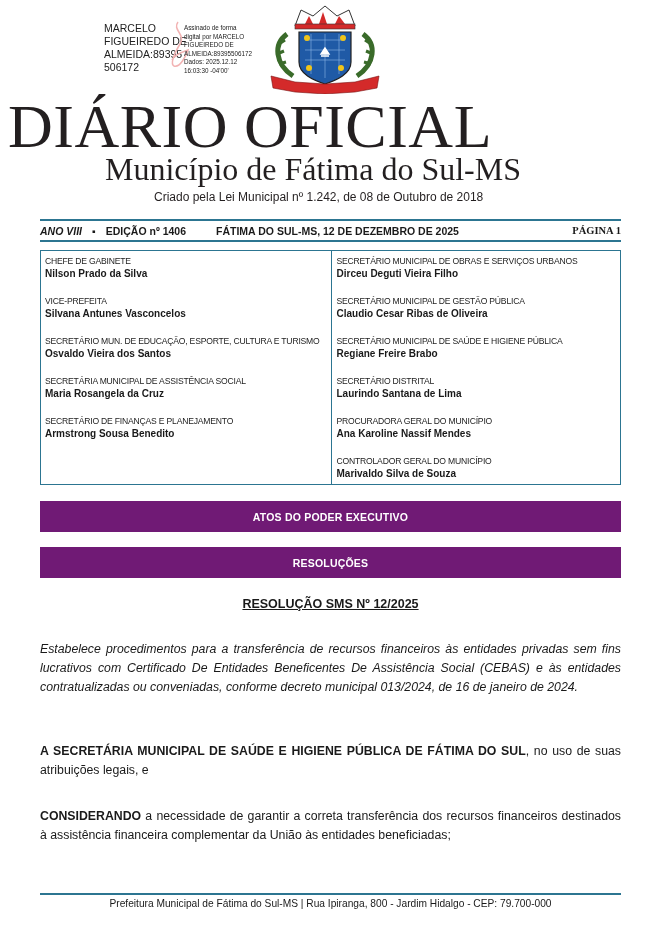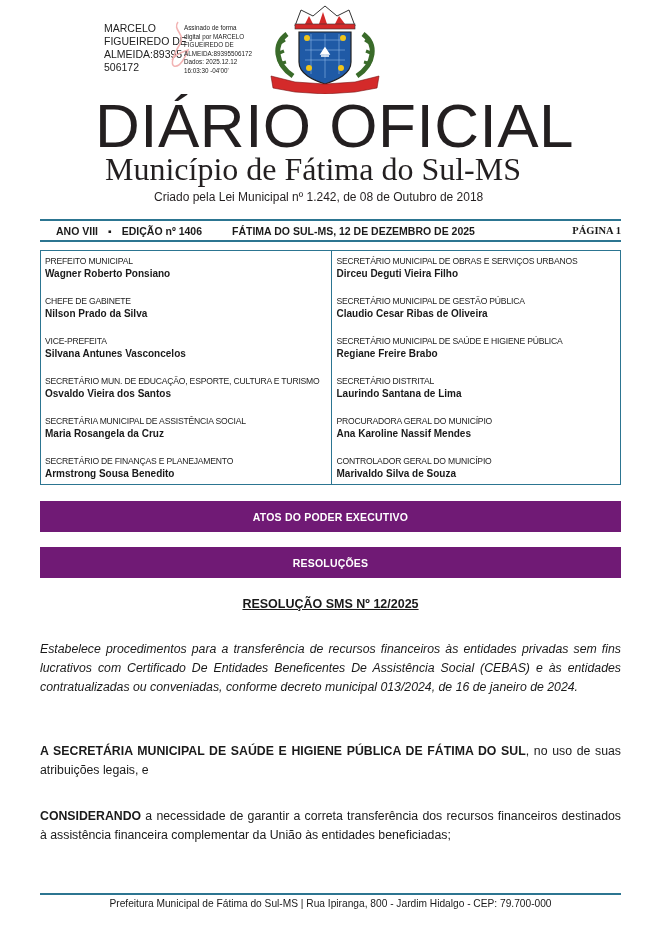--- a/index.html
+++ b/index.html
@@ -5,27 +5,27 @@
     * { box-sizing: border-box; margin: 0; padding: 0; }
     html, body { width: 661px; height: 935px; background: #ffffff; overflow: hidden; }
     body { position: relative; font-family: "Liberation Sans", sans-serif; color: #1a1a1a; }
 
     .sig-name { position: absolute; left: 104px; top: 22px; font-size: 10.5px; line-height: 13px; color: #222; }
     .sig-mark { position: absolute; left: 168px; top: 20px; width: 22px; height: 50px; }
     .sig-detail { position: absolute; left: 184px; top: 24px; font-size: 6.3px; line-height: 8.5px; color: #222; }
 
     .crest { position: absolute; left: 265px; top: 4px; width: 120px; height: 90px; }
 
-    .masthead-title { position: absolute; left: 0; width: 661px; top: 93px; text-align: center; font-family: Liberation Sans, sans-serif; font-size: 62px; line-height: 66px; color: #231f20; letter-spacing: 0.5px; padding-left: 8px; }
+    .masthead-title { position: absolute; left: 0; width: 661px; top: 93px; font-family: Liberation Serif, serif; font-size: 62px; line-height: 66px; color: #231f20; letter-spacing: 0.5px; padding-left: 8px; }
     .masthead-sub { position: absolute; left: 105px; top: 152px; font-family: "Liberation Serif", serif; font-size: 32px; line-height: 34px; color: #231f20; }
     .masthead-law { position: absolute; left: 154px; top: 189px; font-size: 12px; line-height: 16px; color: #231f20; }
 
     .edition-bar { position: absolute; left: 40px; top: 219px; width: 581px; height: 23px; border-top: 2px solid #2c7591; border-bottom: 2px solid #2c7591; display: flex; align-items: center; font-size: 10.5px; font-weight: bold; color: #1a1a1a; }
     .edition-bar span { white-space: nowrap; }
-    .eb-year { margin-left: 16px; }
+    .eb-year { margin-left: 0; font-style: italic; }
     .eb-dot { margin-left: 10px; margin-right: 10px; }
     .eb-date { margin-left: 30px; }
     .eb-page { margin-left: auto; font-family: Liberation Serif, serif; }
 
     .officials { position: absolute; left: 40px; top: 250px; width: 581px; height: 235px; border: 1.5px solid #2c7591; display: flex; }
     .officials .col { width: 50%; padding: 5px 4px; }
     .officials .col + .col { border-left: 1.5px solid #2c7591; padding-left: 5px; }
     .official { height: 40px; }
     .official .role { font-size: 8.6px; line-height: 11px; color: #222; letter-spacing: -0.2px; white-space: nowrap; }
     .official .name { font-size: 10px; line-height: 13px; font-weight: bold; color: #1a1a1a; white-space: nowrap; }
@@ -95,24 +95,20 @@
   <span class="eb-year">ANO VIII</span>
   <span class="eb-dot">▪</span>
   <span>EDIÇÃO nº 1406</span>
   <span class="eb-date">FÁTIMA DO SUL-MS, 12 DE DEZEMBRO DE 2025</span>
   <span class="eb-page">PÁGINA 1</span>
 </div>
 
 <div class="officials">
   <div class="col">
     <div class="official">
-      <div class="role">PREFEITO MUNICIPAL</div>
-      <div class="name">Wagner Roberto Ponsiano</div>
-    </div>
-    <div class="official">
       <div class="role">CHEFE DE GABINETE</div>
       <div class="name">Nilson Prado da Silva</div>
     </div>
     <div class="official">
       <div class="role">VICE-PREFEITA</div>
       <div class="name">Silvana Antunes Vasconcelos</div>
     </div>
     <div class="official">
       <div class="role">SECRETÁRIO MUN. DE EDUCAÇÃO, ESPORTE, CULTURA E TURISMO</div>
       <div class="name">Osvaldo Vieira dos Santos</div>

